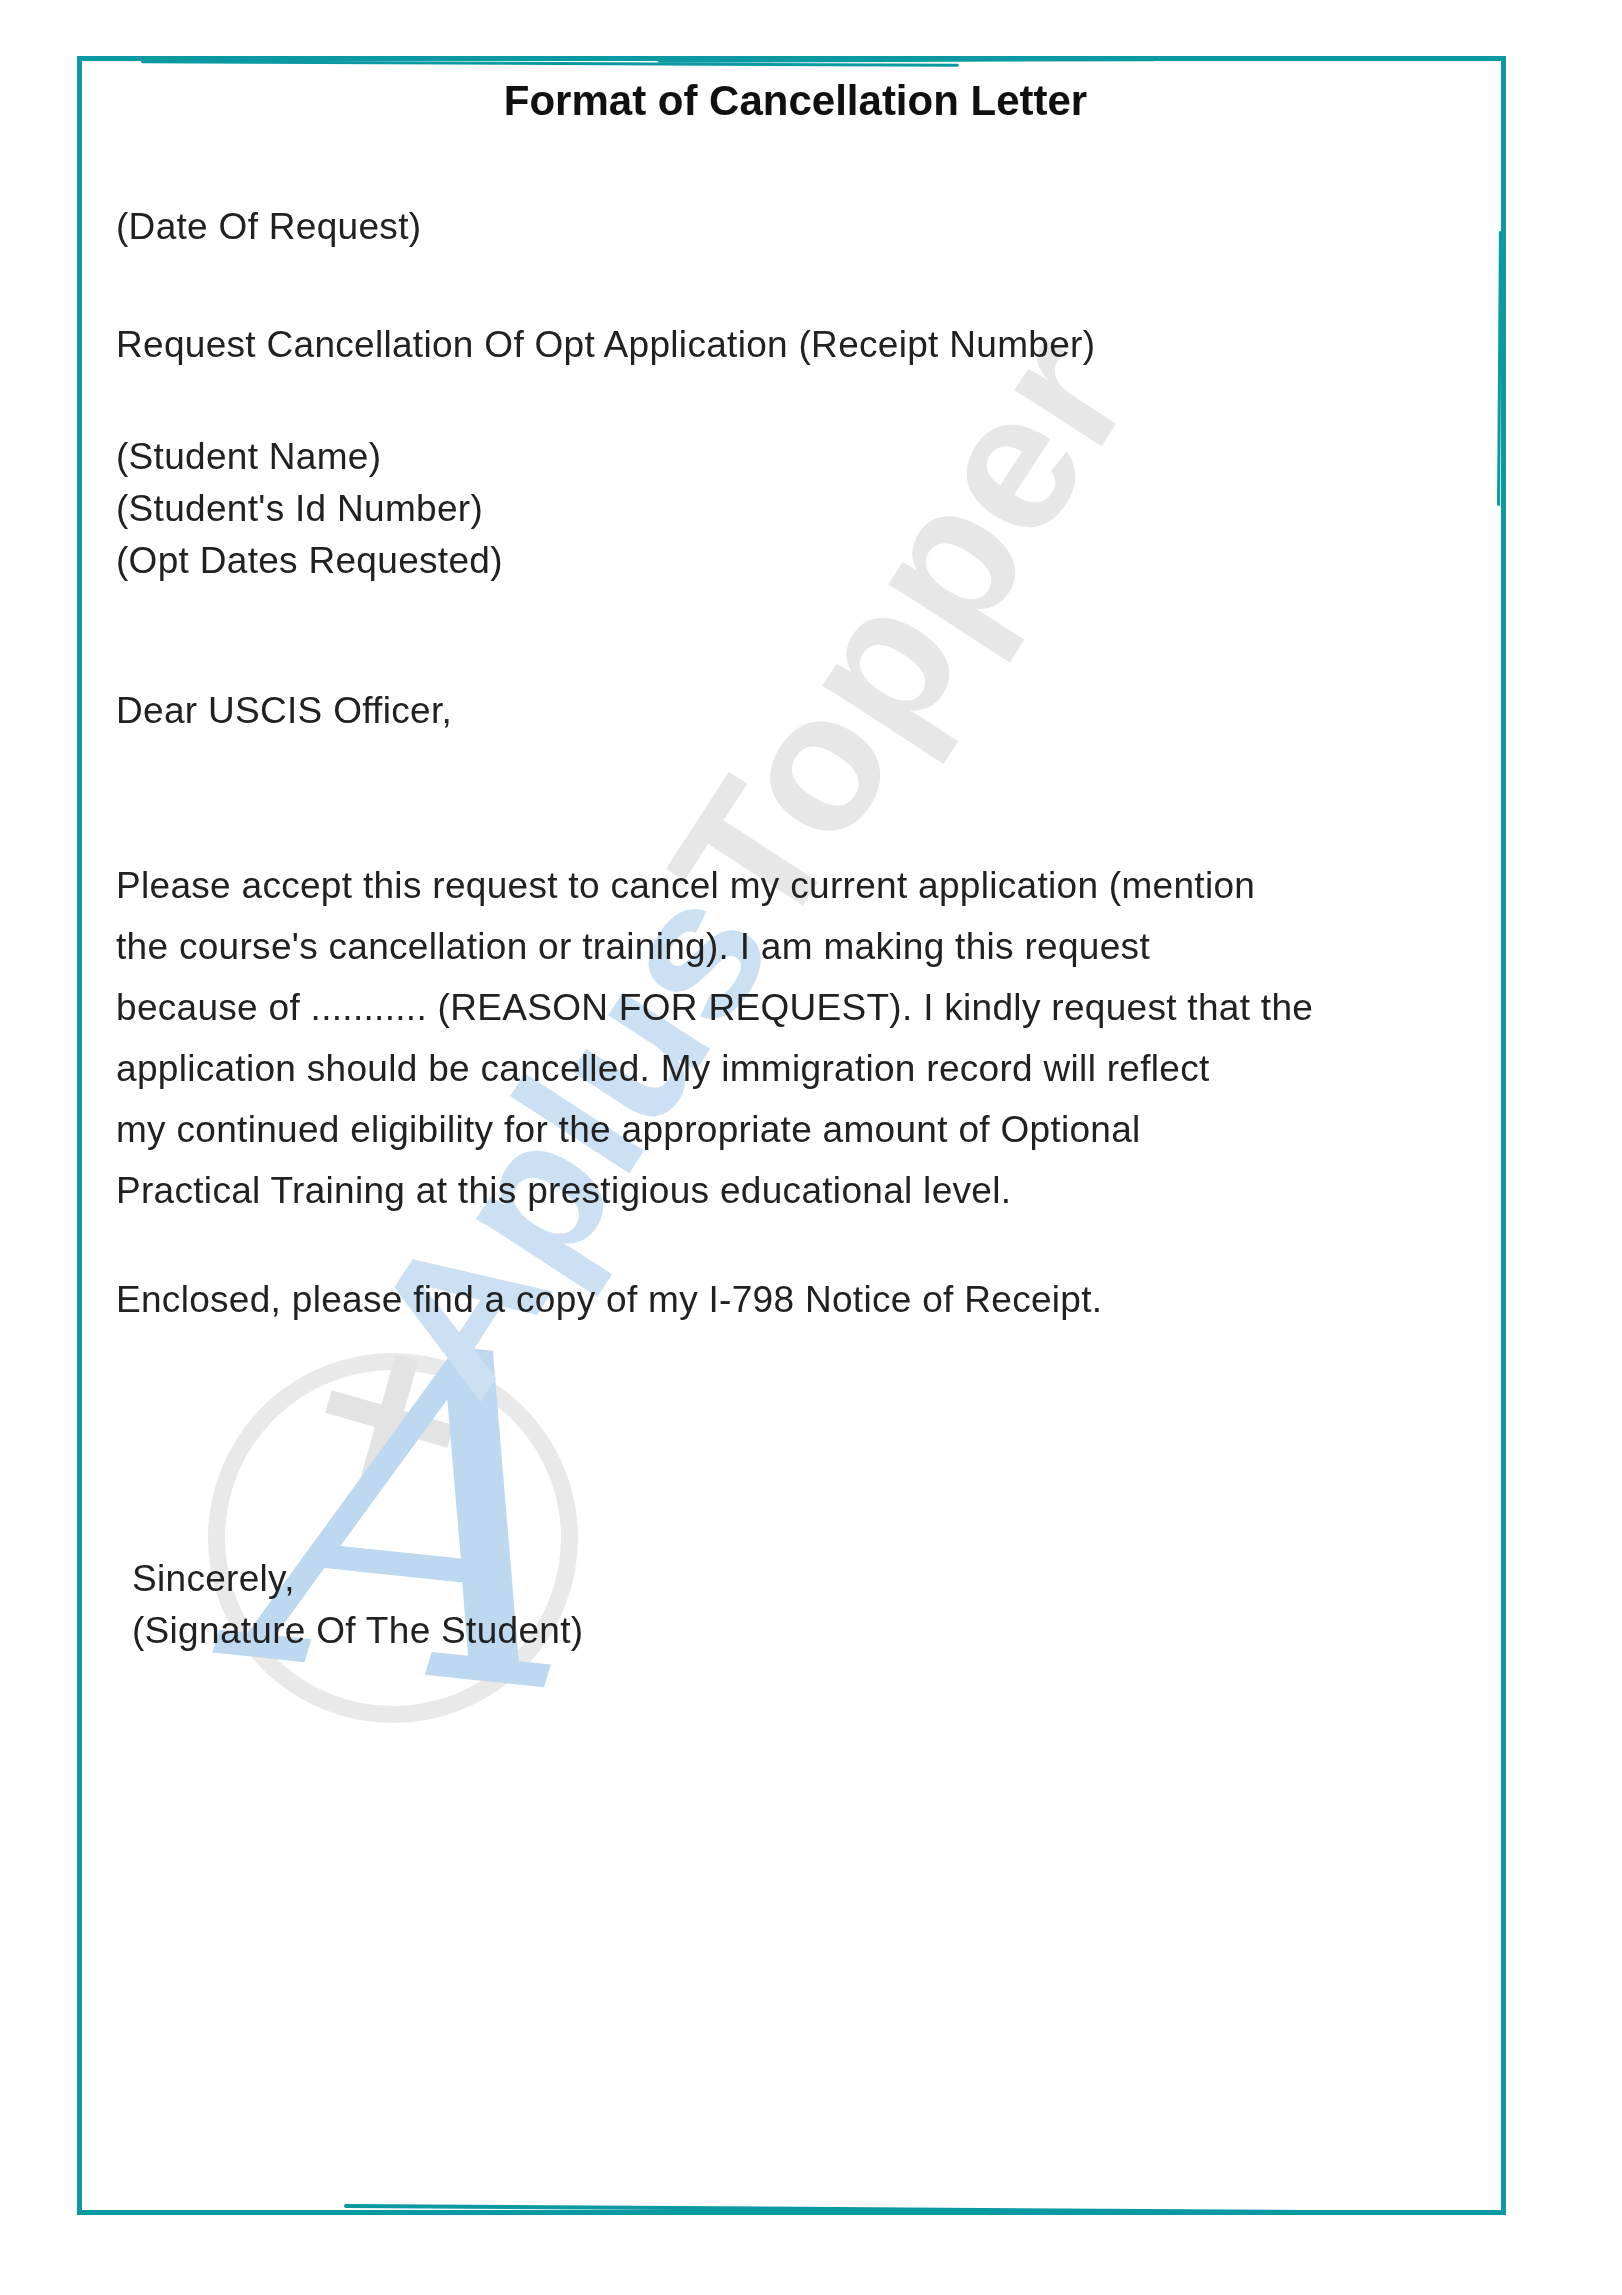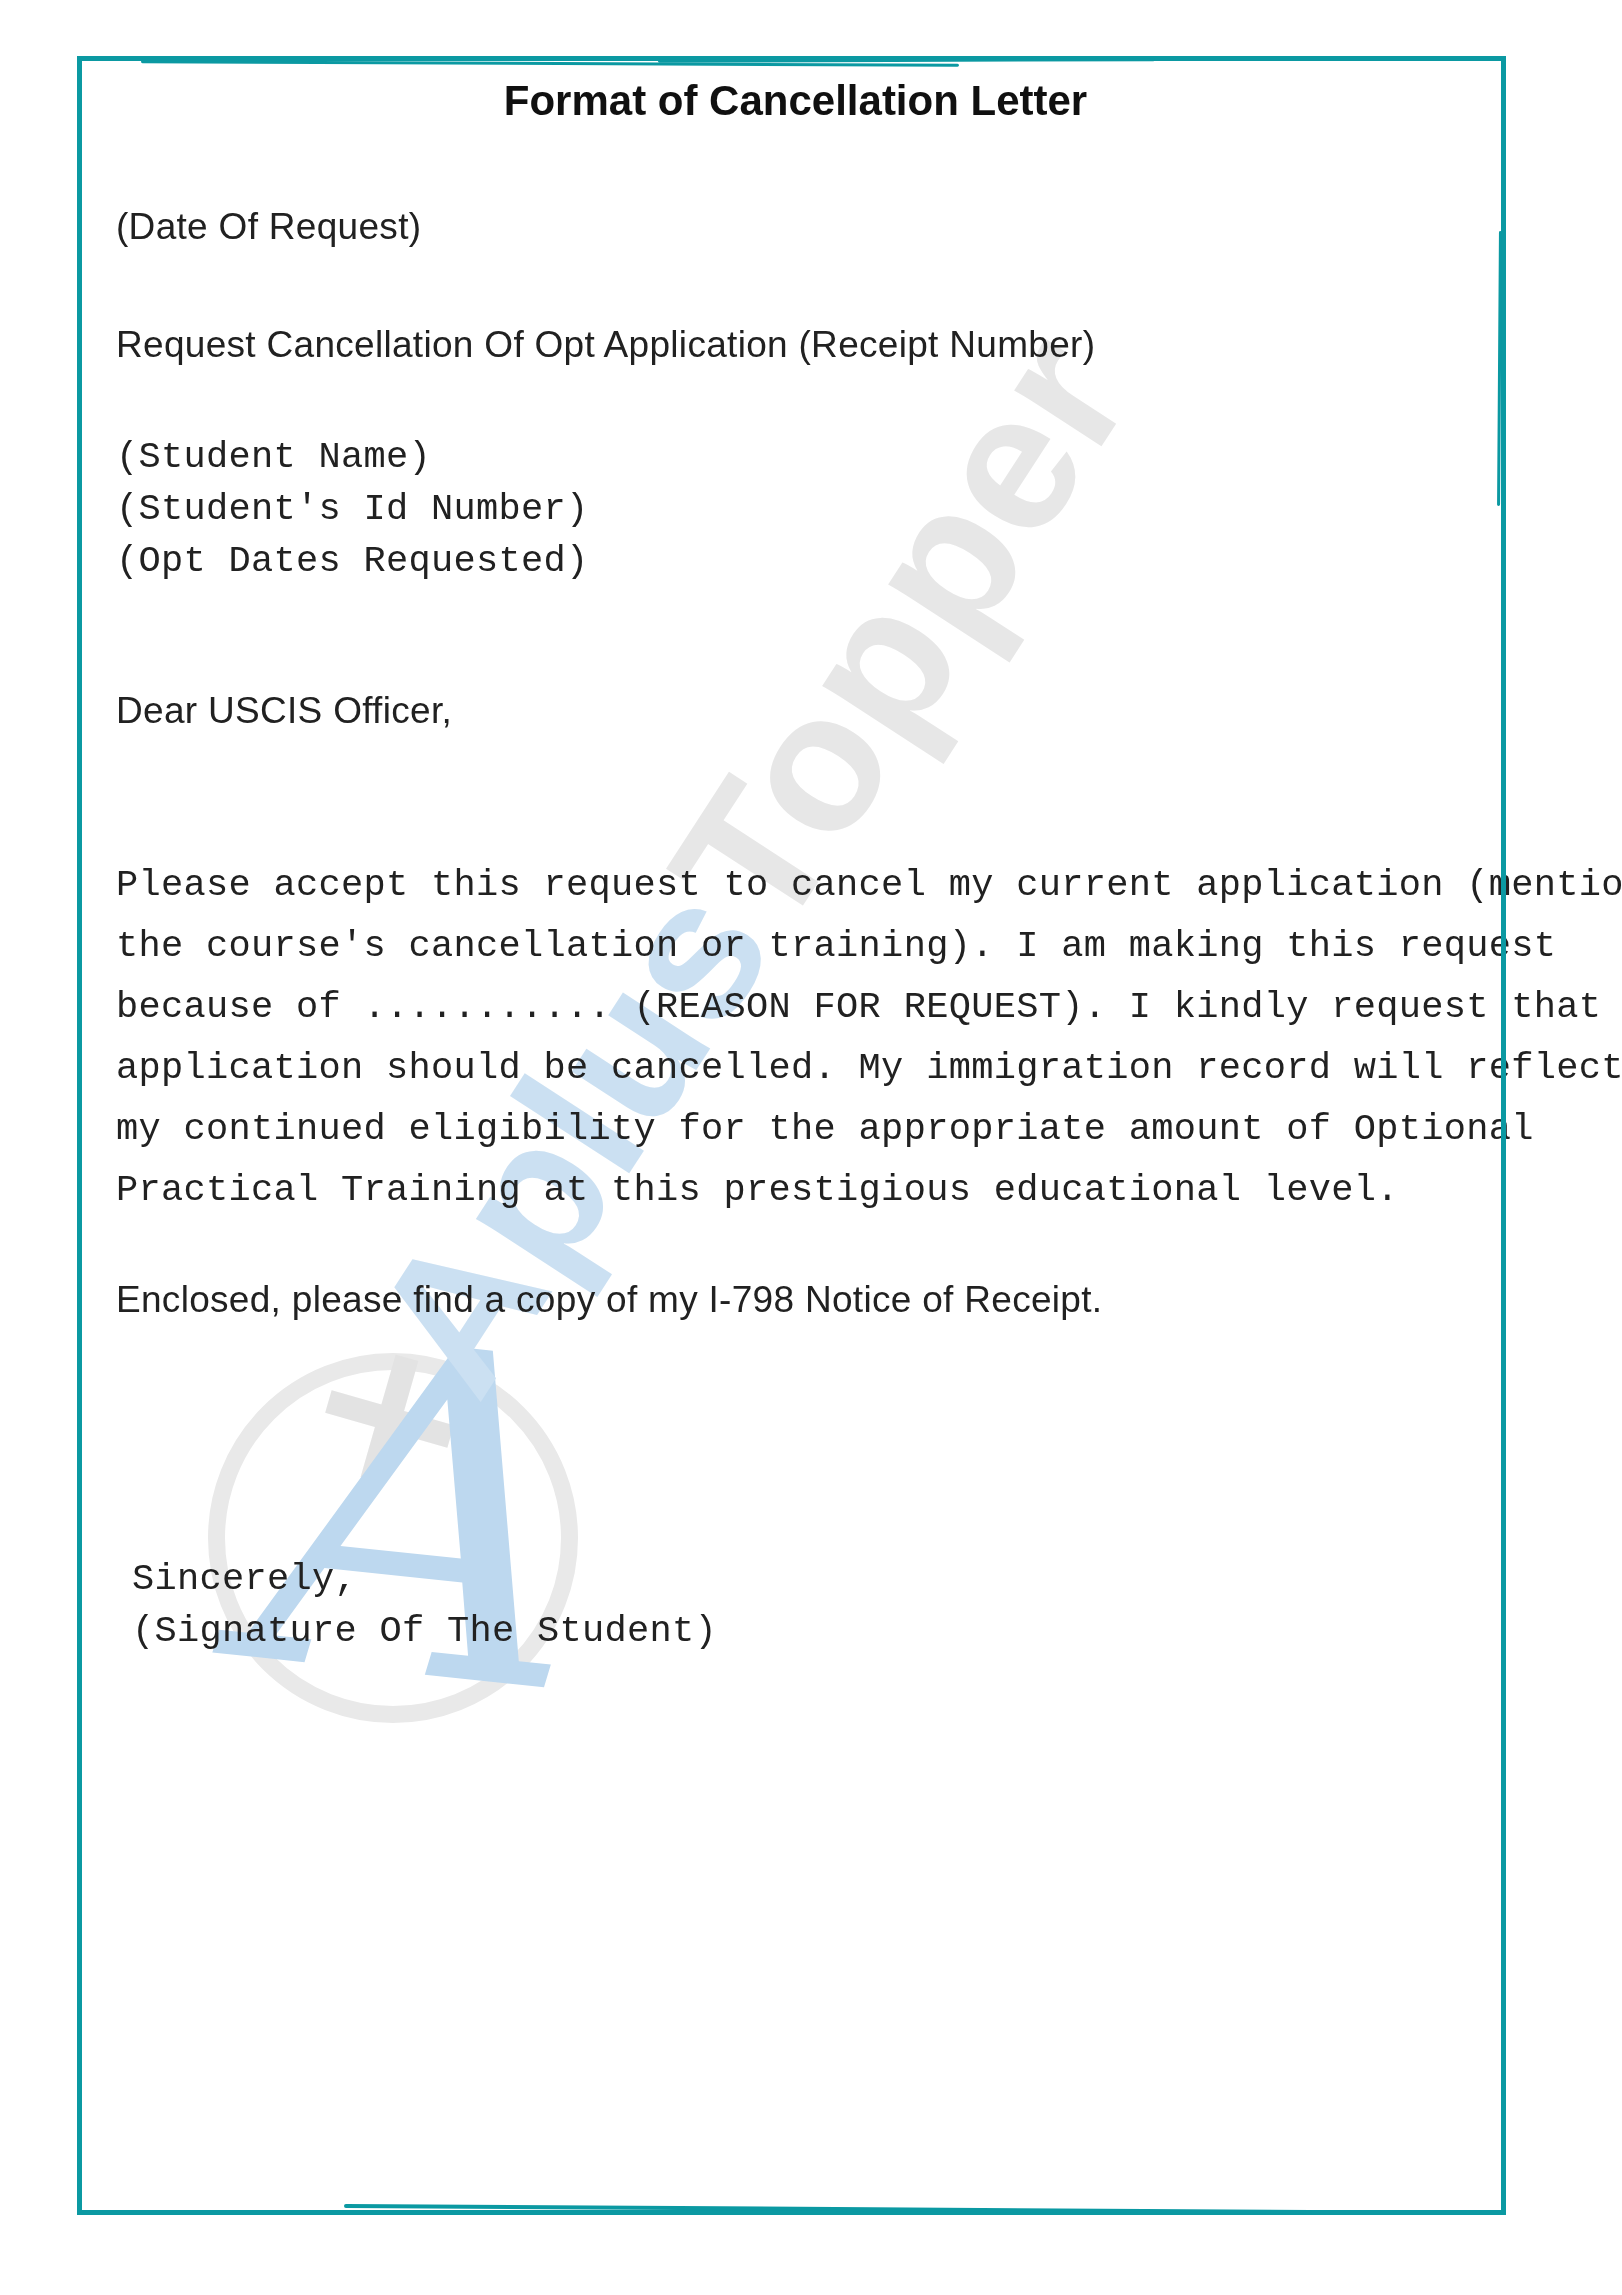--- a/index.html
+++ b/index.html
@@ -144,21 +144,21 @@
     position: absolute;
     left: 84px;
     top: 77px;
     width: 1423px;
     text-align: center;
     font-size: 42px;
     font-weight: 700;
     letter-spacing: 0px;
     color: #101010;
   }
-  .multi div { white-space: nowrap; font-family: Liberation Mono, monospace; }
+  .multi div { white-space: nowrap; }
   .student-block div { line-height: 52px; }
   .body-par div { line-height: 61px; }
   .contact-block div { line-height: 60px; }
   .closing-block div { line-height: 52px; margin-left: 16px; }
 </style>
 </head>
 <body>
 
 <div class="watermark-layer">
   <div class="wm-circle"></div>

